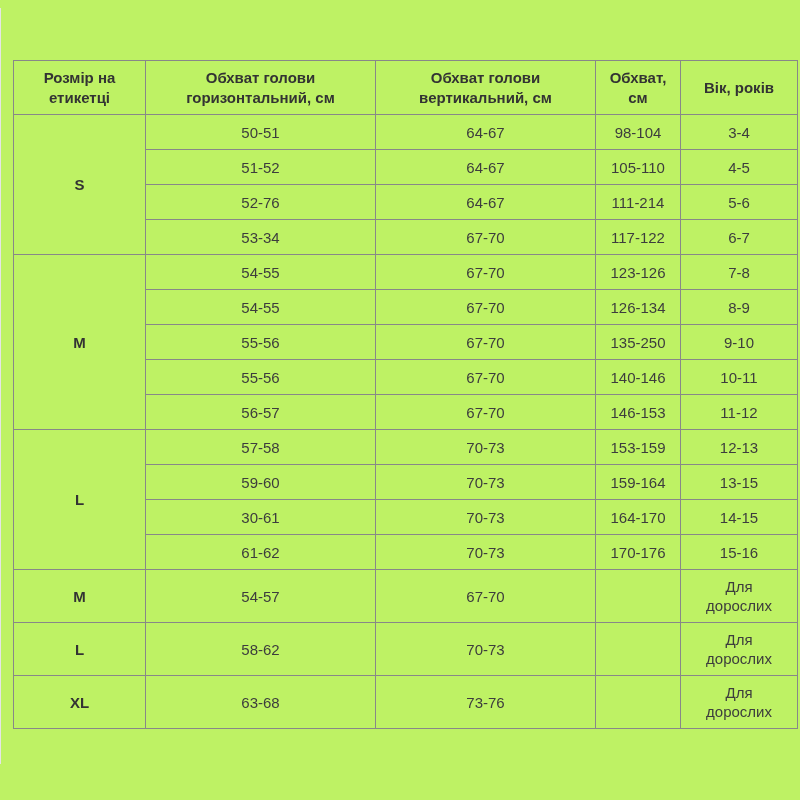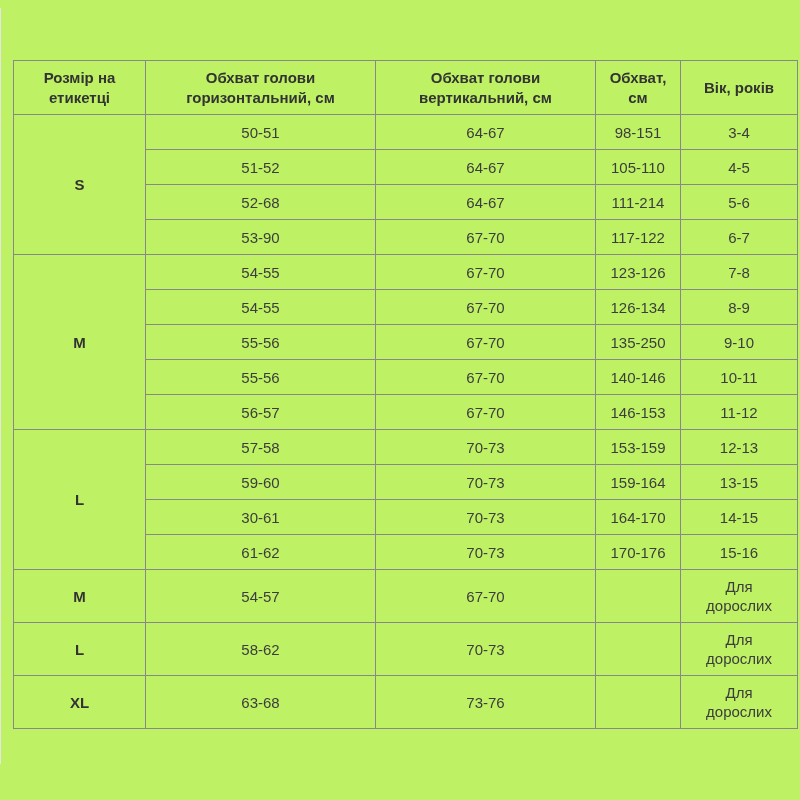--- a/index.html
+++ b/index.html
@@ -89,37 +89,37 @@
         <th>Обхват,
 см</th>
         <th>Вік, років</th>
       </tr>
     </thead>
     <tbody>
         <tr>
           <td class="size-label" rowspan="4">S</td>
           <td>50-51</td>
           <td>64-67</td>
-          <td>98-151</td>
+          <td>98-104</td>
           <td>3-4</td>
         </tr>
         <tr>
           <td>51-52</td>
           <td>64-67</td>
           <td>105-110</td>
           <td>4-5</td>
         </tr>
         <tr>
-          <td>52-68</td>
+          <td>52-76</td>
           <td>64-67</td>
           <td>111-214</td>
           <td>5-6</td>
         </tr>
         <tr>
-          <td>53-90</td>
+          <td>53-34</td>
           <td>67-70</td>
           <td>117-122</td>
           <td>6-7</td>
         </tr>
         <tr>
           <td class="size-label" rowspan="5">M</td>
           <td>54-55</td>
           <td>67-70</td>
           <td>123-126</td>
           <td>7-8</td>

